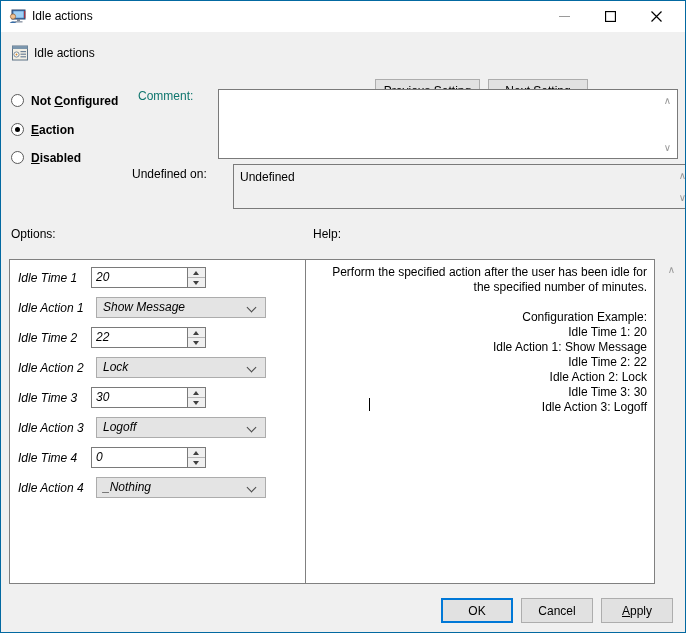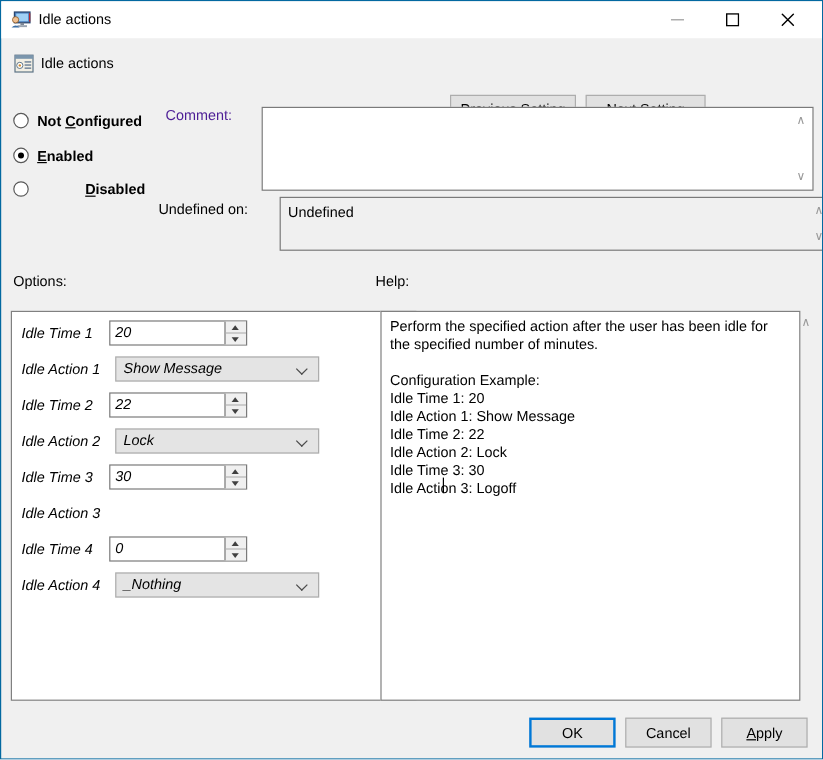--- a/index.html
+++ b/index.html
@@ -98,21 +98,21 @@
   .radio-row {
     position: absolute;
     left: 10px;
     height: 17px;
     display: flex;
     align-items: center;
     cursor: default;
   }
   #radio-not-configured { top: 91px; }
   #radio-enabled        { top: 120px; }
-  #radio-disabled       { top: 148px; gap: 40px; }
+  #radio-disabled       { top: 148px; }
   .radio-mark {
     width: 13px; height: 13px;
     border-radius: 50%;
     border: 1px solid #5a5a5a;
     background: #ffffff;
     box-sizing: border-box;
     position: relative;
     flex: none;
   }
   .radio-mark.checked::after {
@@ -127,21 +127,21 @@
     margin-left: 7px;
     font-size: 12px;
     color: #000;
     white-space: nowrap;
     font-weight: bold;
   }
 
   #comment-label {
     position: absolute;
     left: 137px; top: 88px;
-    font-size: 12px; color: #4c1d95;
+    font-size: 12px; color: #0f766e;
   }
   #comment-box {
     position: absolute;
     left: 217px; top: 88px;
     width: 460px; height: 70px;
     background: #ffffff;
     border: 1px solid #7a7a7a;
     box-sizing: border-box;
   }
   #supported-label {
@@ -272,25 +272,26 @@
     left: 0; top: 0;
     width: 6px; height: 6px;
     border-right: 1.5px solid #4a4a4a;
     border-bottom: 1.5px solid #4a4a4a;
     transform: rotate(45deg);
   }
 
   
   #help-panel {
     position: absolute;
-    left: 316px; top: 258px;
+    left: 304px; top: 258px;
     width: 350px; height: 325px;
     background: #ffffff;
     border: 1px solid #808080;
     box-sizing: border-box;
+    text-align: right;
   }
   #help-text {
     position: absolute;
     left: 7px; top: 5px;
     right: 7px;
     font-size: 12px;
     color: #000;
     line-height: 15px;
     white-space: pre-wrap;
     margin: 0;
@@ -403,21 +404,21 @@
     <button class="winbtn" id="btn-prev-setting"><span class="accel">P</span><span>revious Setting</span></button>
     <button class="winbtn" id="btn-next-setting"><span class="accel">N</span><span>ext Setting</span></button>
   </div>
 
   <div class="radio-row" id="radio-not-configured">
     <span class="radio-mark"></span>
     <span class="radio-label"><span>Not </span><span class="accel">C</span><span>onfigured</span></span>
   </div>
   <div class="radio-row" id="radio-enabled">
     <span class="radio-mark checked"></span>
-    <span class="radio-label"><span></span><span class="accel">E</span><span>nabled</span></span>
+    <span class="radio-label"><span></span><span class="accel">E</span><span>action</span></span>
   </div>
   <div class="radio-row" id="radio-disabled">
     <span class="radio-mark"></span>
     <span class="radio-label"><span></span><span class="accel">D</span><span>isabled</span></span>
   </div>
 
   <span id="comment-label">Comment:</span>
   <div id="comment-box">
     <span class="sb-arrow sb-up">∧</span>
     <span class="sb-arrow sb-dn">∨</span>
@@ -473,20 +474,24 @@
         <div class="spin">
           <span class="spin-val">30</span>
           <div class="spin-btns">
             <div class="spin-btn up"></div>
             <div class="spin-btn dn"></div>
           </div>
         </div>
       </div>
       <div class="opt-row" style="top: 157px;">
         <span class="opt-label">Idle Action 3</span>
+        <div class="combo">
+          <span class="combo-val">Logoff</span>
+          <span class="combo-chev"></span>
+        </div>
       </div>
       <div class="opt-row" style="top: 187px;">
         <span class="opt-label">Idle Time 4</span>
         <div class="spin">
           <span class="spin-val">0</span>
           <div class="spin-btns">
             <div class="spin-btn up"></div>
             <div class="spin-btn dn"></div>
           </div>
         </div>

